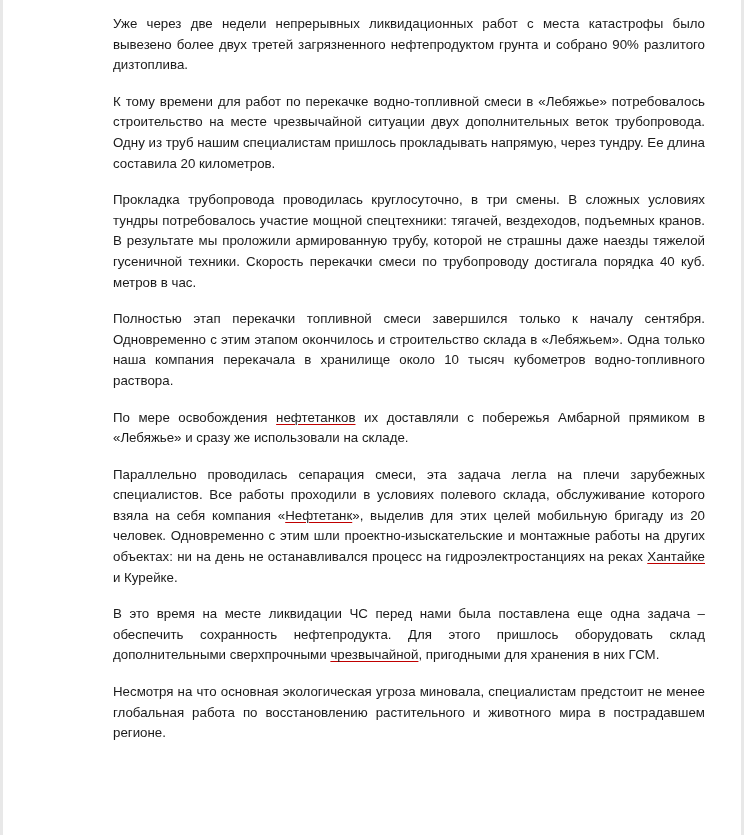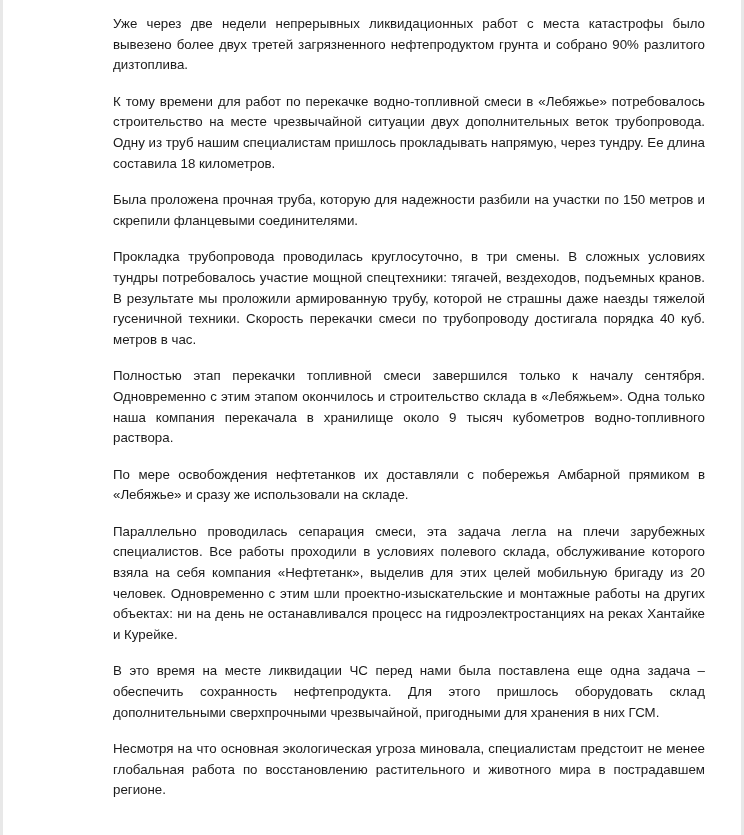--- a/index.html
+++ b/index.html
@@ -49,38 +49,38 @@
     text-justify: inter-word;
   }
   p.para {
     margin: 0 16px 16px 0;
     padding: 0;
   }
   p.para:last-child {
     margin-bottom: 0;
   }
   .spell {
+    text-decoration: underline;
     text-decoration-style: solid;
     text-decoration-color: #c00000;
     text-decoration-thickness: 1px;
     text-underline-offset: 2px;
   }
 </style>
 </head>
 <body>
 
 <div id="page">
   <div id="page-left-edge"></div>
   <div id="page-right-edge"></div>
 
   <div id="doc-body">
     <p class="para">Уже через две недели непрерывных ликвидационных работ с места катастрофы было вывезено более двух третей загрязненного нефтепродуктом грунта и собрано 90% разлитого дизтоплива.</p>
-    <p class="para">К тому времени для работ по перекачке водно-топливной смеси в «Лебяжье» потребовалось строительство на месте чрезвычайной ситуации двух дополнительных веток трубопровода. Одну из труб нашим специалистам пришлось прокладывать напрямую, через тундру. Ее длина составила 18 километров.</p>
-    <p class="para">Была проложена прочная труба, которую для надежности разбили на участки по 150 метров и скрепили фланцевыми соединителями.</p>
+    <p class="para">К тому времени для работ по перекачке водно-топливной смеси в «Лебяжье» потребовалось строительство на месте чрезвычайной ситуации двух дополнительных веток трубопровода. Одну из труб нашим специалистам пришлось прокладывать напрямую, через тундру. Ее длина составила 20 километров.</p>
     <p class="para">Прокладка трубопровода проводилась круглосуточно, в три смены. В сложных условиях тундры потребовалось  участие мощной спецтехники: тягачей, вездеходов, подъемных кранов. В результате мы проложили армированную трубу,  которой не страшны даже наезды тяжелой гусеничной техники. Скорость перекачки смеси по трубопроводу  достигала порядка 40 куб. метров в час.</p>
-    <p class="para">Полностью этап перекачки топливной смеси завершился только к началу сентября. Одновременно с этим этапом окончилось и строительство склада в «Лебяжьем». Одна только наша компания перекачала в хранилище около 9 тысяч кубометров водно-топливного раствора.</p>
+    <p class="para">Полностью этап перекачки топливной смеси завершился только к началу сентября. Одновременно с этим этапом окончилось и строительство склада в «Лебяжьем». Одна только наша компания перекачала в хранилище около 10 тысяч кубометров водно-топливного раствора.</p>
     <p class="para">По мере освобождения <span class="spell">нефтетанков</span> их доставляли с побережья Амбарной прямиком в «Лебяжье» и сразу же использовали на складе.</p>
     <p class="para">Параллельно проводилась сепарация смеси, эта задача легла на плечи зарубежных специалистов. Все работы проходили в условиях полевого склада, обслуживание которого взяла на себя компания «<span class="spell">Нефтетанк</span>», выделив для этих целей мобильную бригаду из 20 человек. Одновременно с этим шли проектно-изыскательские и монтажные работы на других объектах: ни на день не останавливался процесс на гидроэлектростанциях на реках <span class="spell">Хантайке</span> и Курейке.</p>
     <p class="para">В это время на месте ликвидации ЧС перед нами была поставлена еще одна задача – обеспечить сохранность нефтепродукта. Для этого пришлось оборудовать склад дополнительными сверхпрочными <span class="spell">чрезвычайной</span>, пригодными для хранения в них ГСМ.</p>
     <p class="para">Несмотря на  что основная экологическая угроза миновала, специалистам предстоит не менее глобальная работа по восстановлению растительного и животного мира в пострадавшем регионе.</p>
 
   </div>
 </div>
 
 </body></html>

